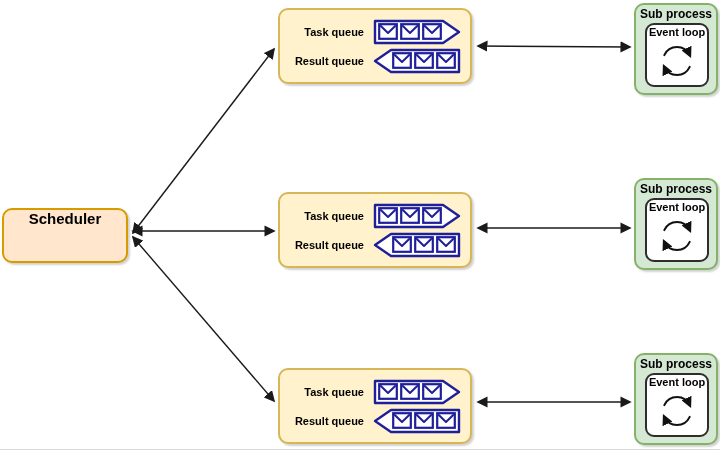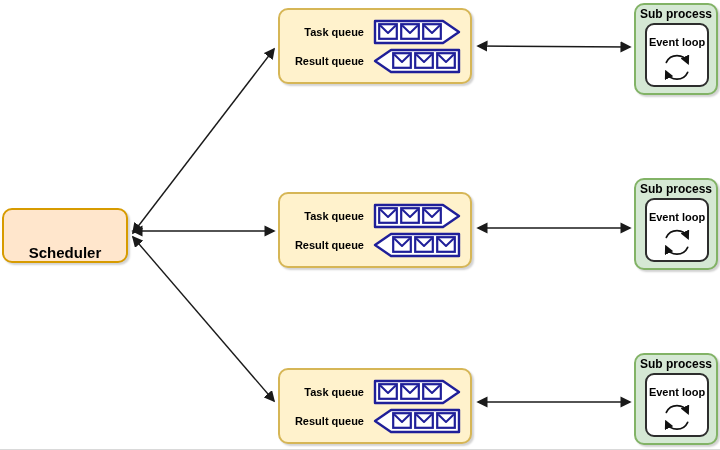--- a/index.html
+++ b/index.html
@@ -15,41 +15,41 @@
   .canvas{position:relative;width:720px;height:450px;background:#fff;overflow:hidden;
           border-bottom:1px solid #d9d9d9;}
   .connectors{position:absolute;left:0;top:0;width:720px;height:450px;pointer-events:none;}
   .connectors line{stroke:var(--arrow);stroke-width:1.4;}
   .arrowhead{fill:var(--arrow);}
 
   .node{position:absolute;border-radius:10px;box-shadow:2px 2px 2px rgba(0,0,0,0.18);}
 
   .scheduler{left:2px;top:208px;width:126px;height:55px;
              background:var(--scheduler-fill);border:2px solid var(--scheduler-border);
-             display:flex;align-items:flex-end;justify-content:center;
+             display:flex;align-items:flex-start;justify-content:center;
              font-size:15px;font-weight:bold;}
 
   .queue{left:278px;width:194px;height:76px;
          background:var(--queue-fill);border:2px solid var(--queue-border);
          padding:8px 9px 8px 0;display:flex;flex-direction:column;justify-content:space-between;}
   .queue-row{display:flex;align-items:center;justify-content:flex-end;gap:9px;height:27px;}
   .queue-label{font-size:11px;font-weight:bold;white-space:nowrap;}
   .queue-svg{display:block;flex:0 0 auto;}
   .container-shape{fill:#ffffff;stroke:var(--envelope);stroke-width:2.4;stroke-linejoin:round;}
   .env-rect{fill:#ffffff;stroke:var(--envelope);stroke-width:2.2;}
   .env-flap{fill:none;stroke:var(--envelope);stroke-width:2;stroke-linecap:round;stroke-linejoin:round;}
 
   .subprocess{left:634px;width:84px;height:92px;
               background:var(--subprocess-fill);border:2px solid var(--subprocess-border);
               display:flex;flex-direction:column;}
   .sub-title{font-size:12px;font-weight:bold;text-align:center;padding-top:2px;line-height:15px;}
   .event-loop{margin:1px 7px 6px 9px;flex:1;background:var(--eventloop-fill);
               border:2px solid var(--eventloop-border);border-radius:9px;
               display:flex;flex-direction:column;align-items:center;overflow:hidden;}
-  .el-title{font-size:11px;font-weight:bold;line-height:13px;margin-top:11px;white-space:nowrap;}
+  .el-title{font-size:11px;font-weight:bold;line-height:13px;margin-top:1px;white-space:nowrap;}
   .cycle-svg{display:block;margin-top:-1px;}
   .cycle-arc{fill:none;stroke:#111;stroke-width:2;stroke-linecap:round;}
   .cycle-head{fill:#111;}
   .hidden-defs{position:absolute;width:0;height:0;}
 </style>
 </head>
 <body>
 
 <svg class="hidden-defs" aria-hidden="true">
   <defs>

